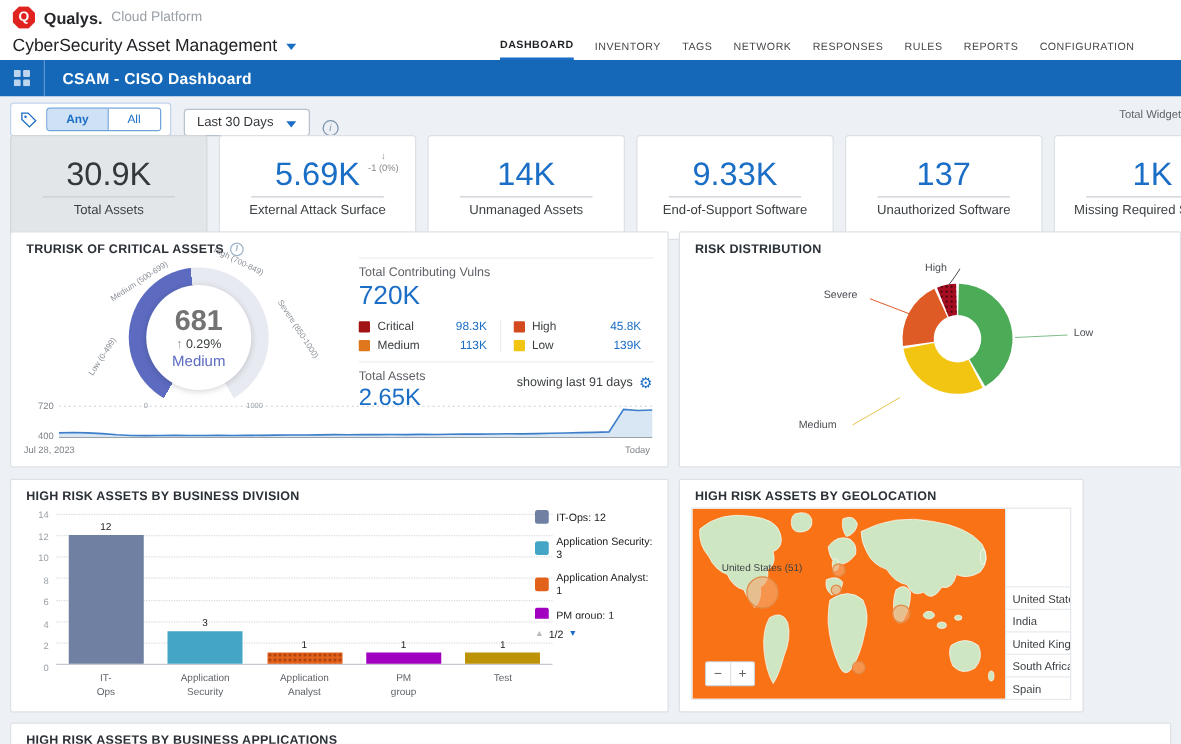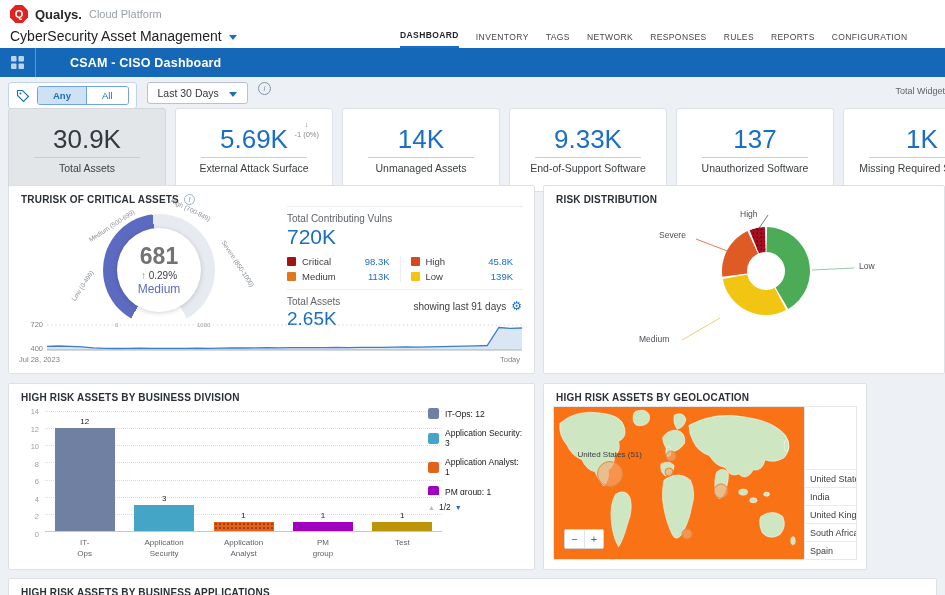--- a/index.html
+++ b/index.html
@@ -15,27 +15,27 @@
   .brand { font-size:13px; font-weight:bold; color:#25272b; }
   .brand-suffix { font-size:11px; color:#9aa0a6; }
   .product-row { position:absolute; top:28px; left:10px; display:flex; align-items:center; gap:7px;
     font-size:14px; color:#202124; cursor:pointer; }
   .chev { width:0; height:0; border-left:4px solid transparent; border-right:4px solid transparent; border-top:5px solid #1b6ec5; margin-top:2px; }
   .tabs { position:absolute; top:30px; left:400px; display:flex; gap:17px; align-items:flex-end; }
   .tab { font-size:8.5px; letter-spacing:.4px; color:#44474b; padding-bottom:6px; cursor:pointer; white-space:nowrap; }
   .tab.active { font-weight:bold; color:#1f2125; border-bottom:2px solid #1b6ec5; }
 
   
-  .bluebar { position:absolute; top:48px; left:0; right:0; height:29px; background:#1568b8; display:flex; align-items:center;gap:20px; }
+  .bluebar { position:absolute; top:48px; left:0; right:0; height:29px; background:#1568b8; display:flex; align-items:center; }
   .bluebar-icon { width:36px; height:100%; display:flex; align-items:center; justify-content:center;
     border-right:1px solid rgba(255,255,255,.3); cursor:pointer; }
   .bluebar-title { color:#fff; font-weight:bold; font-size:12.5px; margin-left:14px; letter-spacing:.2px; }
 
   
-  .filterrow { position:absolute; top:82px; left:8px; display:flex; gap:10px; align-items:flex-start; }
+  .filterrow { position:absolute; top:82px; left:8px; display:flex; gap:10px; align-items:flex-end; }
   .tagbox { display:flex; align-items:center; gap:7px; border:1px solid #c3d4ea; background:#fff; border-radius:3px; padding:3px 7px; }
   .seg { display:flex; border:1px solid #6fa3dc; border-radius:3px; overflow:hidden; }
   .seg-btn { font-size:9.5px; padding:3px 15px; color:#1b6ec5; background:#fff; cursor:pointer; }
   .seg-btn.sel { background:#cfe2f5; font-weight:bold; }
   .seg-btn + .seg-btn { border-left:1px solid #6fa3dc; }
   .select { display:flex; align-items:center; gap:10px; border:1px solid #b9c2cc; background:#fff; border-radius:3px;
     padding:4px 10px; font-size:10.5px; color:#33373b; cursor:pointer; }
   .info-icon { width:13px; height:13px; border:1px solid #7d93ad; border-radius:50%; color:#7d93ad;
     font-size:8px; display:flex; align-items:center; justify-content:center; font-style:italic; cursor:pointer; }
   .total-widget { position:absolute; top:86px; right:0; font-size:9px; color:#5f6368; white-space:nowrap; }

